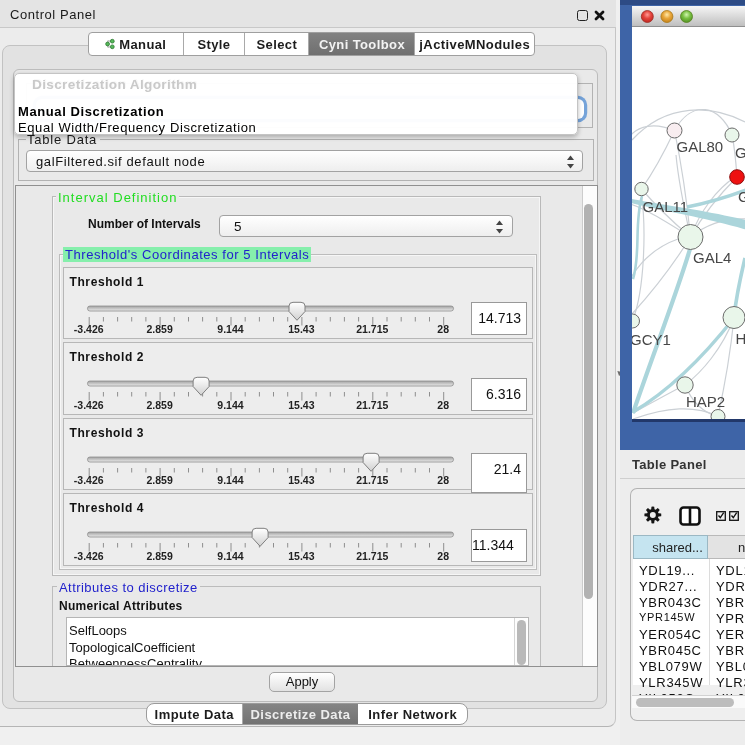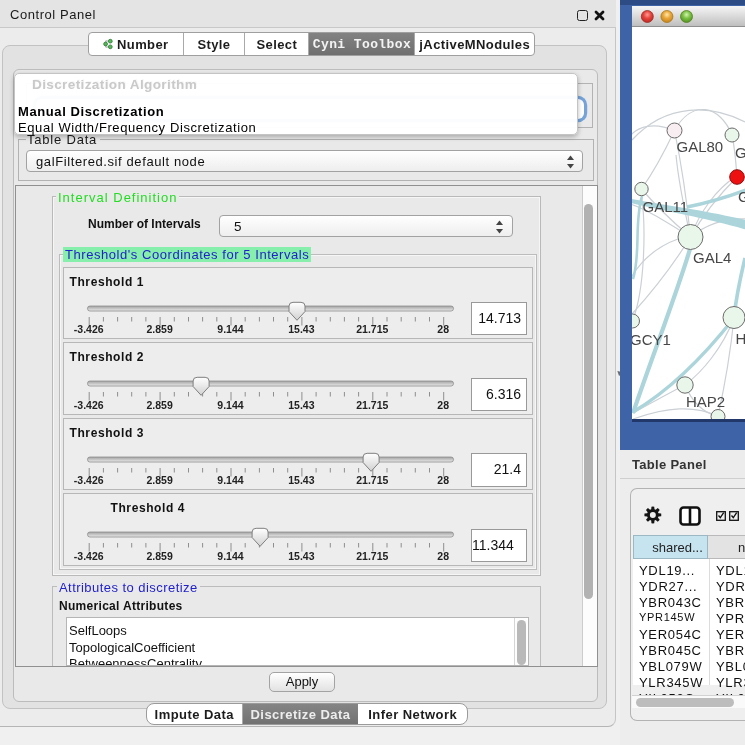--- a/index.html
+++ b/index.html
@@ -25,25 +25,25 @@
   <div class="abs" style="left:13px; top:69px; width:585px; height:633px; background:#e9e9e9; border:1px solid #bcbcbc; border-radius:6px;"></div>
 
   <div class="abs" style="left:88px; top:32px; width:447px; height:24px; background:#fff; border:1px solid #9f9f9f; border-radius:4px; overflow:hidden; display:flex; font-size:13px; font-weight:bold; letter-spacing:0.4px; color:#1c1c1c;">
     <div style="width:94.6px; height:100%; display:flex; align-items:center; justify-content:center; border-right:1px solid #a9a9a9;">
       <svg width="10" height="14" viewBox="0 0 10 14" style="margin-right:4px;">
         <path d="M2.8,3.8 L7.2,4.4 M2.8,10.2 L7.2,9.6 M2.8,3.8 L2.8,10.2" stroke="#999" stroke-width="0.9" fill="none"></path>
         <circle cx="7.3" cy="4.2" r="1.9" fill="#56b85a" stroke="#2f7a33" stroke-width="0.8"></circle>
         <circle cx="7.3" cy="9.8" r="1.9" fill="#56b85a" stroke="#2f7a33" stroke-width="0.8"></circle>
         <circle cx="2.6" cy="7" r="1.9" fill="#56b85a" stroke="#2f7a33" stroke-width="0.8"></circle>
       </svg>
-      <span>Number</span>
+      <span>Manual</span>
     </div>
     <div style="width:61.7px; height:100%; display:flex; align-items:center; justify-content:center; border-right:1px solid #a9a9a9;">Style</div>
     <div style="width:64.2px; height:100%; display:flex; align-items:center; justify-content:center; border-right:1px solid #a9a9a9;">Select</div>
-    <div style="width:105px; height:100%; display:flex; align-items:center; justify-content:center; background:linear-gradient(#828282,#6f6f6f); color:#f3f3f3;font-family:Liberation Mono, monospace;">Cyni Toolbox</div>
+    <div style="width:105px; height:100%; display:flex; align-items:center; justify-content:center; background:linear-gradient(#828282,#6f6f6f); color:#f3f3f3;">Cyni Toolbox</div>
     <div style="flex:1; height:100%; display:flex; align-items:center; justify-content:center; border-left:1px solid #a9a9a9;">jActiveMNodules</div>
   </div>
 
   <div class="abs" style="left:26px; top:83px; width:567px; height:45px; border:1px solid #b2b2b2;"></div>
   <div class="abs" style="left:31px; top:76px; font-size:13.5px; font-weight:bold; letter-spacing:0.4px; color:#1a1a1a; padding:0 2px;">Discretization Algorithm</div>
 
   <div class="abs" style="left:36px; top:98.5px; width:547.5px; height:20px; background:#fff; border-radius:6px; box-shadow:0 0 0 3.2px rgba(96,150,214,0.85);"></div>
 
   <div class="abs" style="left:18px; top:139px; width:576px; height:42px; border:1px solid #b2b2b2;"></div>
   <div class="abs" style="left:26px; top:131.5px; font-size:13px; letter-spacing:0.8px; color:#1a1a1a; background:#e9e9e9; padding:0 3px 0 1px;">Table Data</div>
@@ -222,24 +222,24 @@
             <line x1="379.7" y1="49" x2="379.7" y2="57.5"></line>
           </g>
       <path d="M299.1,43.5 L299.1,38 Q299.1,34.3 303.1,34.3 L311.1,34.3 Q315.1,34.3 315.1,38 L315.1,43.5 L307.1,52.3 Z" fill="url(#thm418)" stroke="#7f7f7f" stroke-width="1"></path>
     </svg>
     <div style="position:absolute; left:0.2px; top:55.5px; width:50px; text-align:center; font-size:10.5px; font-weight:bold; color:#222;">-3.426</div>
         <div style="position:absolute; left:71.1px; top:55.5px; width:50px; text-align:center; font-size:10.5px; font-weight:bold; color:#222;">2.859</div>
         <div style="position:absolute; left:142.0px; top:55.5px; width:50px; text-align:center; font-size:10.5px; font-weight:bold; color:#222;">9.144</div>
         <div style="position:absolute; left:212.9px; top:55.5px; width:50px; text-align:center; font-size:10.5px; font-weight:bold; color:#222;">15.43</div>
         <div style="position:absolute; left:283.8px; top:55.5px; width:50px; text-align:center; font-size:10.5px; font-weight:bold; color:#222;">21.715</div>
         <div style="position:absolute; left:354.7px; top:55.5px; width:50px; text-align:center; font-size:10.5px; font-weight:bold; color:#222;">28</div>
-    <div style="position:absolute; left:407.5px; top:34.5px; width:56px; height:34px; background:#fff; border:1px solid #999; font-size:14px; color:#111; text-align:right; line-height:31px; padding-right:5px;">21.4</div>
+    <div style="position:absolute; left:407.5px; top:34.5px; width:56px; height:40px; background:#fff; border:1px solid #999; font-size:14px; color:#111; text-align:right; line-height:31px; padding-right:5px;">21.4</div>
   </div>
   <div class="abs" style="left:62.5px; top:493.0px; width:470.0px; height:72.5px; background:#ededed; border:1px solid #b7b7b7;">
-    <div style="position:absolute; left:6px; top:7px; font-size:12px; font-weight:bold; letter-spacing:0.6px; color:#111;margin-left:41px;">Threshold 4</div>
+    <div style="position:absolute; left:6px; top:7px; font-size:12px; font-weight:bold; letter-spacing:0.6px; color:#111;">Threshold 4</div>
     <svg style="position:absolute; left:0; top:0;" width="470" height="72" viewBox="0 0 470 72">
       <defs>
             <linearGradient id="trk493" x1="0" y1="0" x2="0" y2="1">
               <stop offset="0" stop-color="#a2a2a2"></stop>
               <stop offset="0.55" stop-color="#c9c9c9"></stop>
               <stop offset="1" stop-color="#ebebeb"></stop>
             </linearGradient>
       <linearGradient id="thm493" x1="0" y1="0" x2="0" y2="1">
               <stop offset="0" stop-color="#ffffff"></stop>
               <stop offset="1" stop-color="#d0d0d0"></stop>

